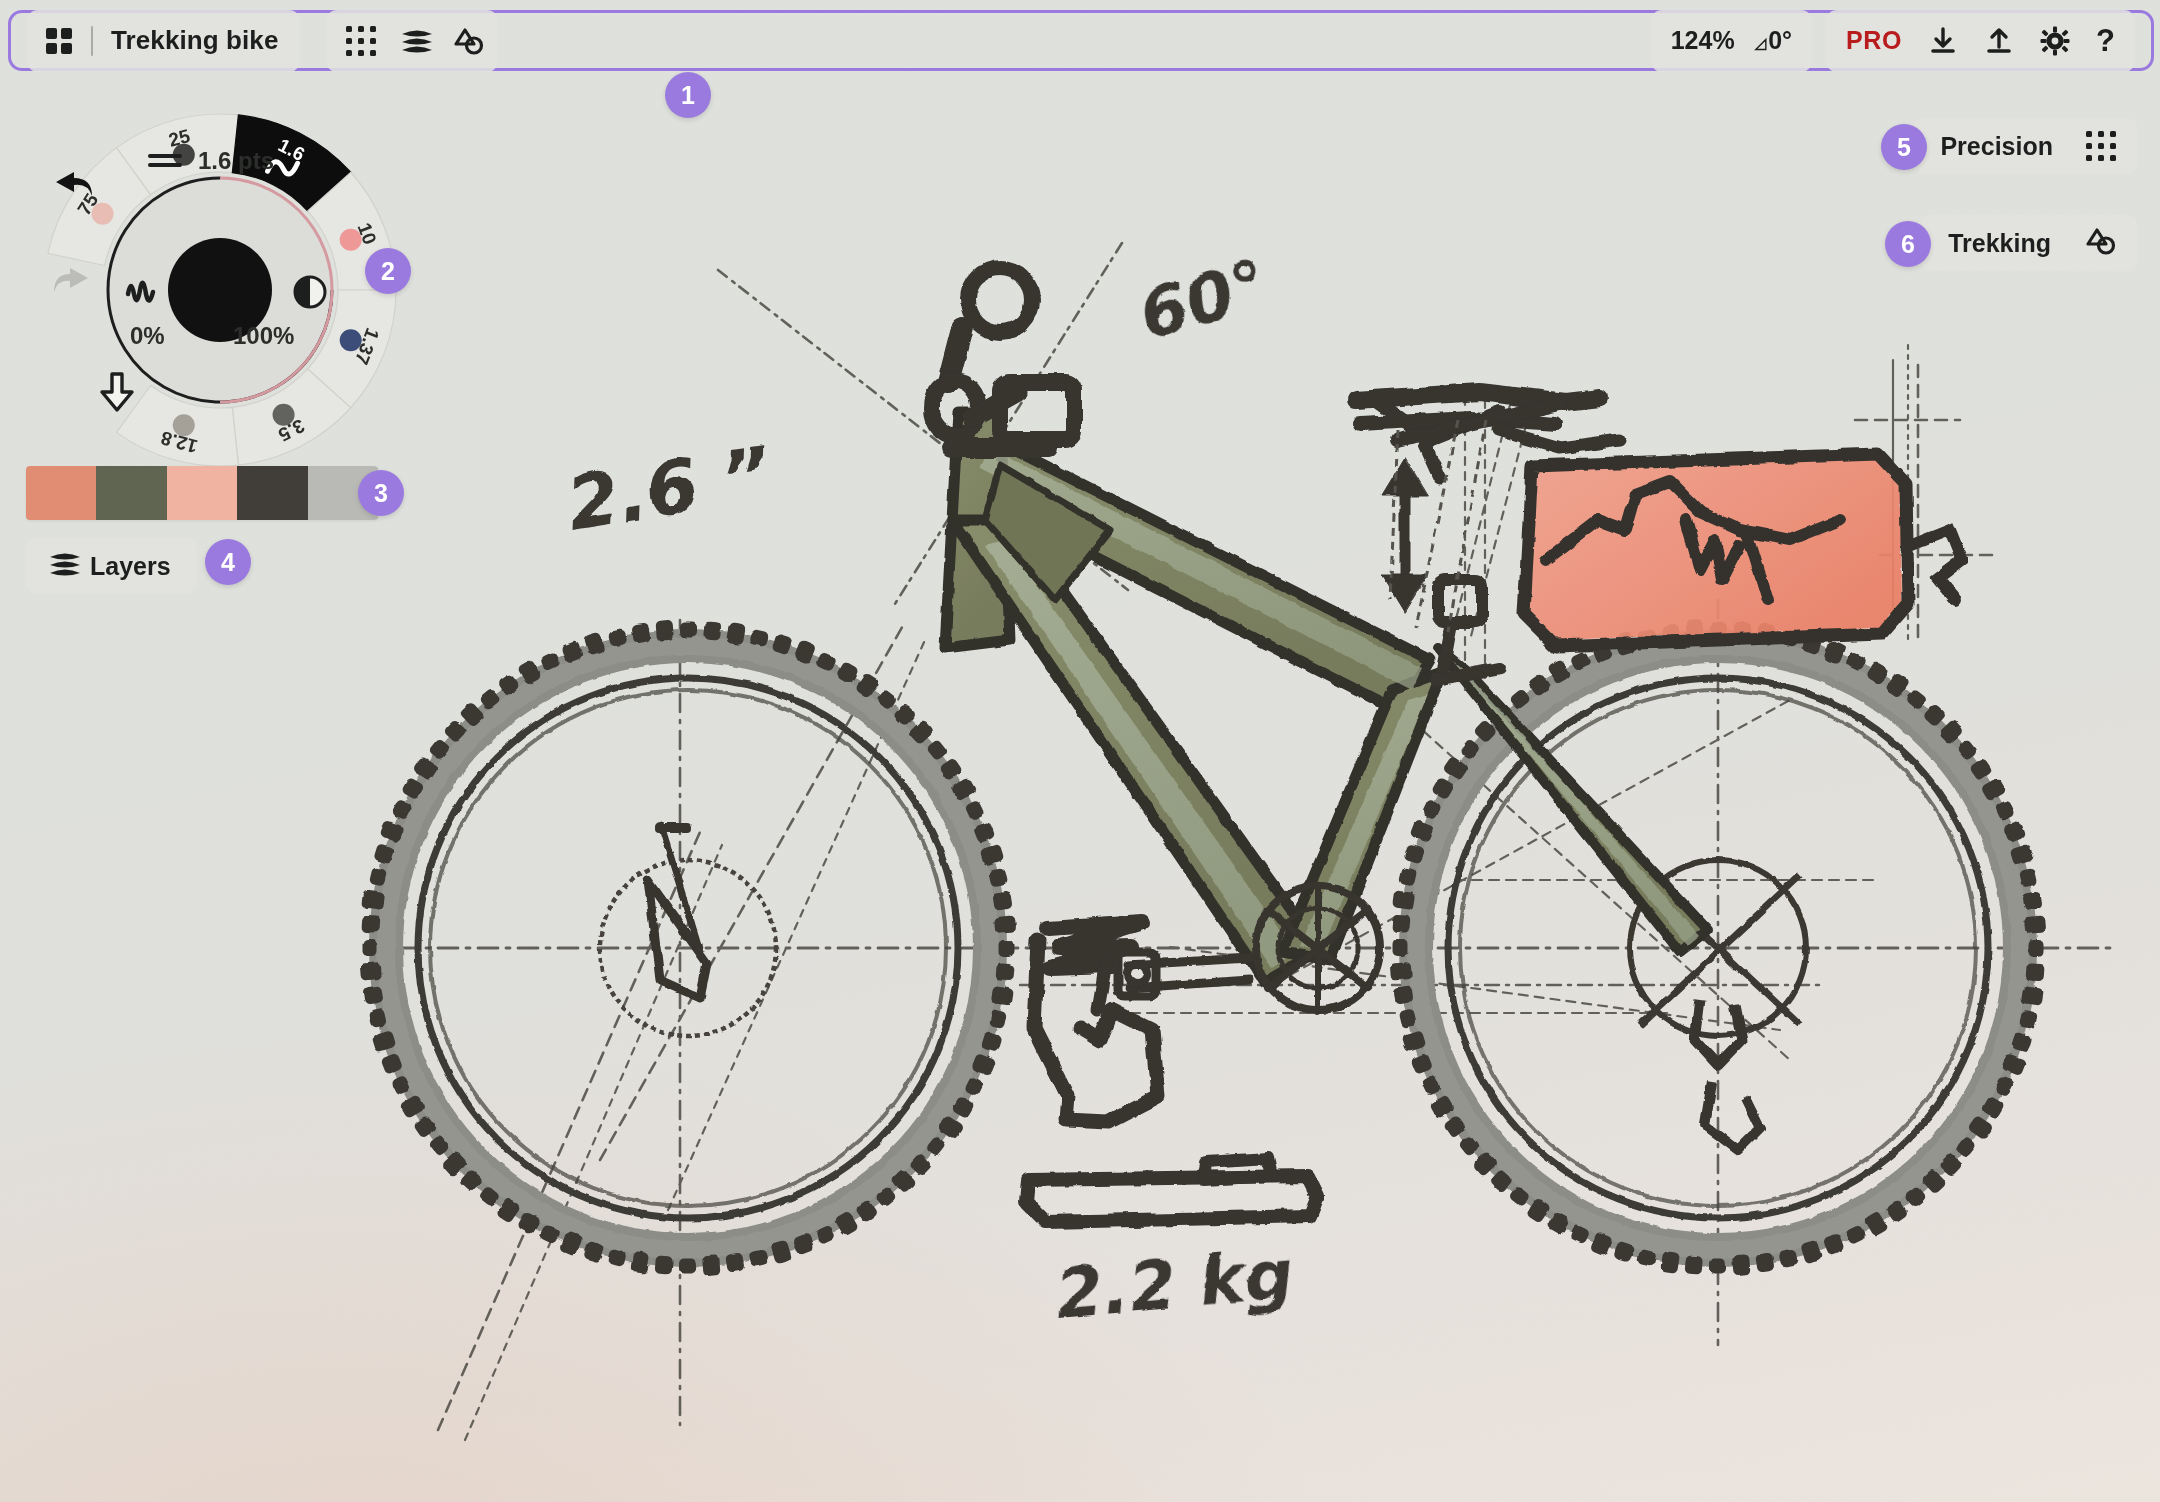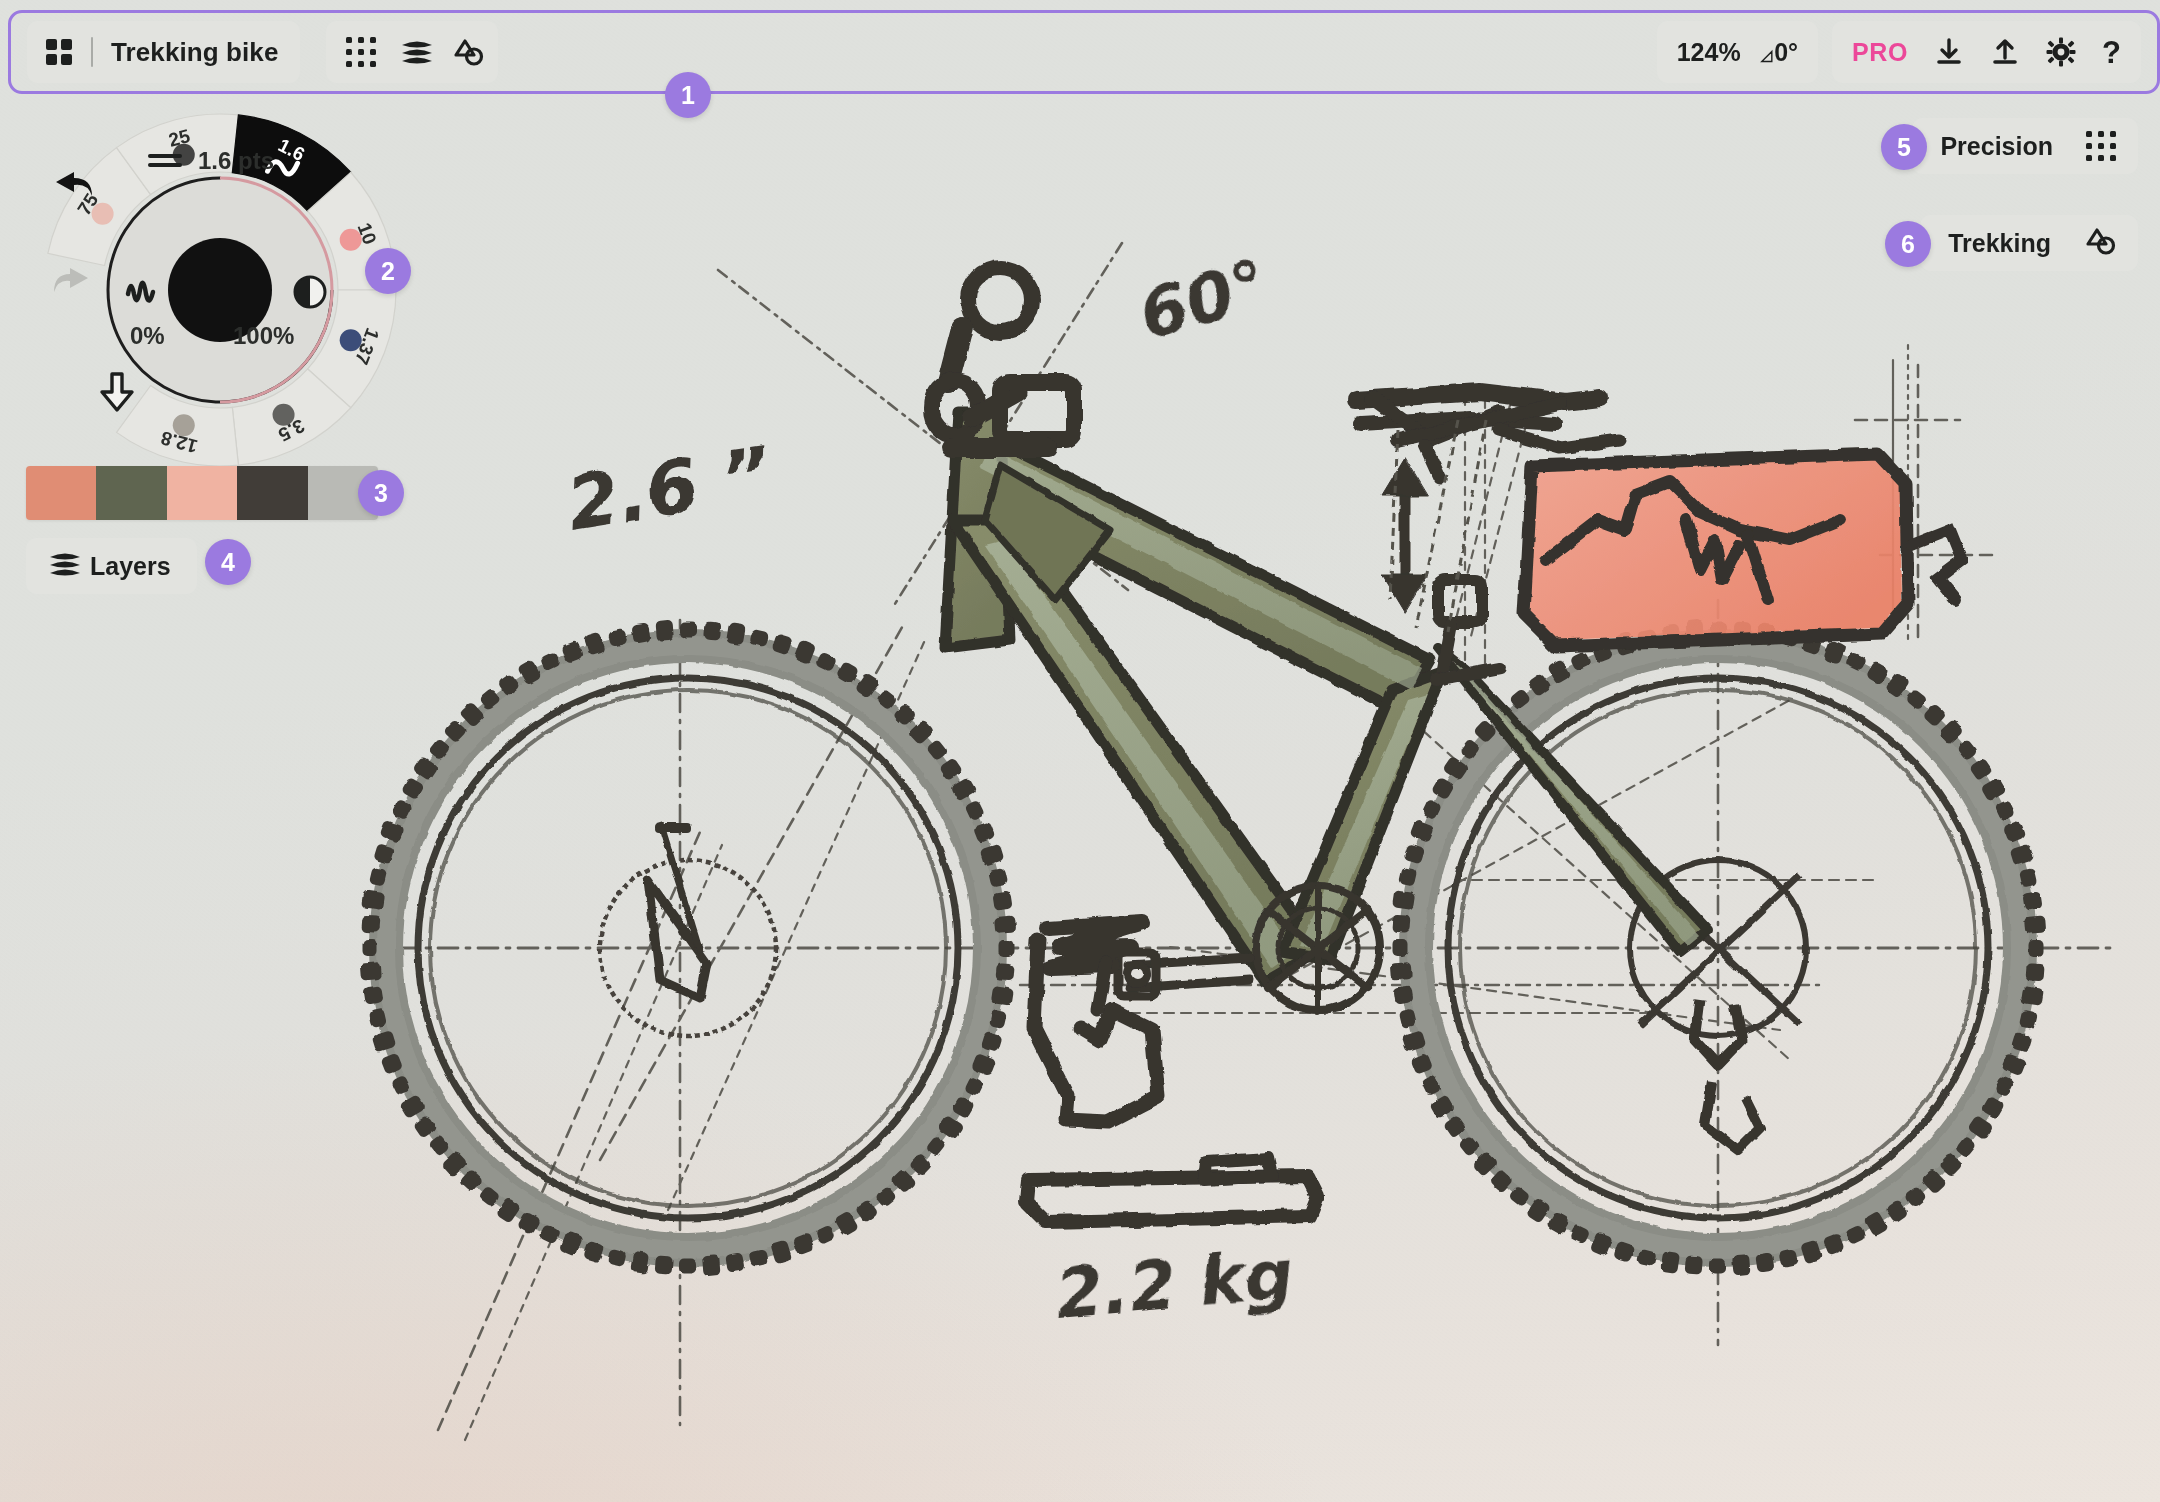--- a/index.html
+++ b/index.html
@@ -27,39 +27,39 @@
     background:radial-gradient(ellipse at 35% 80%, rgba(226,190,172,.40), rgba(226,190,172,0) 68%);
     pointer-events:none; z-index:1;
   }
 
   
   #canvas{ position:absolute; inset:0; z-index:2; }
   #canvas svg{ width:100%; height:100%; display:block; }
 
   
   #topbar{
-    position:absolute; left:8px; top:10px; right:0; height:84px;
+    position:absolute; left:8px; top:10px; right:6px; height:61px;
     border:3px solid #9b7ae0; border-radius:14px;
     display:flex; align-items:center; z-index:20;
   }
   .tb-group{
     background:rgba(226,227,223,.86); border-radius:11px;
     display:flex; align-items:center; height:62px;
   }
   #grp-title{ margin-left:16px; padding:0 22px 0 18px; gap:18px; }
   #grp-tools{ margin-left:26px; padding:0 14px; gap:18px; }
   #grp-zoom { margin-left:auto; padding:0 20px; gap:20px; }
   #grp-right{ margin-left:14px; margin-right:16px; padding:0 20px; gap:26px; }
 
   .doc-title{ font-size:26px; font-weight:700; color:#1d1f1e; letter-spacing:.1px; white-space:nowrap;}
   .vdiv{ width:2px; height:30px; background:#a9aba7; border-radius:1px; }
   .zoom-val{ font-size:25px; font-weight:700; color:#1d1f1e; white-space:nowrap; }
   .angle-val{ font-size:25px; font-weight:700; color:#1d1f1e; white-space:nowrap; display:flex; align-items:baseline; gap:2px;}
   .angle-val .tri{ font-size:15px; position:relative; top:-1px; }
-  .pro-badge{ font-size:25px; font-weight:700; color:#ec4899; letter-spacing:.6px; }
+  .pro-badge{ font-size:25px; font-weight:700; color:#b91c1c; letter-spacing:.6px; }
   .ticon{ display:flex; align-items:center; justify-content:center; cursor:pointer; }
 
   
   .dotgrid{ display:grid; grid-template-columns:repeat(3,6px); grid-auto-rows:6px; gap:6px; }
   .dotgrid i{ display:block; width:6px; height:6px; border-radius:1.5px; background:#1d1f1e; }
 
   
   .badge{
     width:46px; height:46px; border-radius:50%; background:#9b7ae0;
     color:#fff; font-size:25px; font-weight:700;

